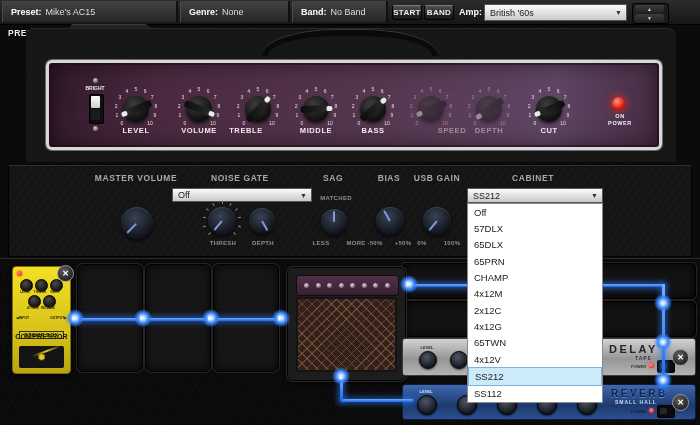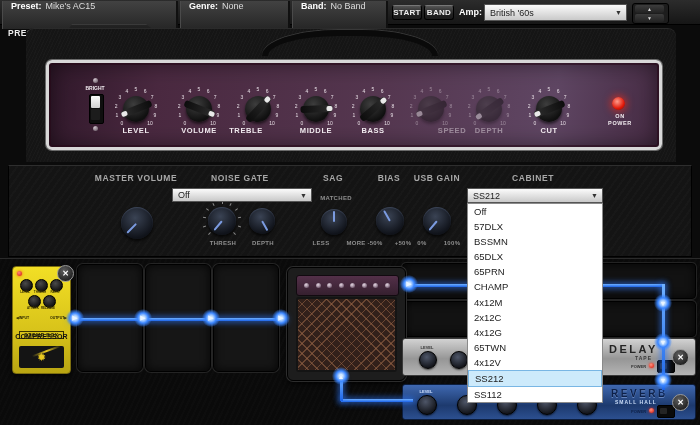--- a/index.html
+++ b/index.html
@@ -1,21 +1,21 @@
 <!DOCTYPE html>
 <html><head>
 <meta charset="utf-8">
 <style>
   html,body{margin:0;padding:0;background:#000;}
   #app{position:relative;width:700px;height:425px;overflow:hidden;background:#0b0b0b;
        font-family:"Liberation Sans",sans-serif;-webkit-font-smoothing:antialiased;}
   .abs{position:absolute;}
   
   #topbar{position:absolute;left:0;top:0;width:700px;height:24px;background:linear-gradient(#2c2c2c,#161616);border-bottom:1px solid #000;}
-  .tb-seg{position:absolute;top:1px;height:28px;background:linear-gradient(#424242,#262626);border-right:2px solid #101010;border-left:1px solid #4a4a4a;display:flex;padding-left:8px;box-sizing:border-box;}
+  .tb-seg{position:absolute;top:1px;height:21px;background:linear-gradient(#424242,#262626);border-right:2px solid #101010;border-left:1px solid #4a4a4a;display:flex;align-items:center;padding-left:8px;box-sizing:border-box;}
   .tb-label{font-size:9px;font-weight:bold;color:#fff;margin-right:4px;}
   .tb-value{font-size:9px;color:#ddd;}
   .tb-btn{position:absolute;top:5px;height:15px;background:linear-gradient(#555,#222 60%,#1a1a1a);border:1px solid #000;border-top-color:#777;border-radius:3px;color:#eee;font-size:8px;font-weight:bold;text-align:center;line-height:14px;letter-spacing:.3px;box-sizing:border-box;}
   .select{position:absolute;background:linear-gradient(#fbfbfb,#c9c9c9);border:1px solid #555;box-sizing:border-box;display:flex;align-items:center;font-size:9px;color:#222;padding-left:5px;}
   .select .tri{margin-left:auto;margin-right:4px;font-size:7px;color:#333;}
   #stepper{position:absolute;left:632px;top:3px;width:35px;height:19px;background:#1d1d1d;border:1px solid #000;border-radius:3px;}
   .step-btn{position:absolute;left:2px;width:29px;height:8px;background:linear-gradient(#3c3c3c,#222);border-radius:2px;color:#ddd;font-size:5px;text-align:center;line-height:8px;}
   
   #tab-basic-bg{position:absolute;left:60px;top:24px;width:108px;height:17px;background:linear-gradient(#232323,#121212);clip-path:polygon(12px 0,86px 0,108px 17px,0 17px);border-top:1px solid #3a3a3a;}
   .tab{position:absolute;top:28px;font-size:8.5px;font-weight:bold;letter-spacing:.5px;}
@@ -443,21 +443,20 @@
       <div class="rack-knob" style="left: 174px; top: 10px; width: 18px; height: 18px;"></div>
     </div>
 
   <div class="select" style="left:467px;top:188px;width:136px;height:15px;z-index:60;">
     <span>SS212</span>
     <span class="tri">▼</span>
   </div>
   <div id="cab-list">
       <div class="dd-item">Off</div>
       <div class="dd-item">57DLX</div>
-      <div class="dd-item">BSSMN</div>
       <div class="dd-item">65DLX</div>
       <div class="dd-item">65PRN</div>
       <div class="dd-item">CHAMP</div>
       <div class="dd-item">4x12M</div>
       <div class="dd-item">2x12C</div>
       <div class="dd-item">4x12G</div>
       <div class="dd-item">65TWN</div>
       <div class="dd-item">4x12V</div>
       <div class="dd-item sel">SS212</div>
       <div class="dd-item">SS112</div>

